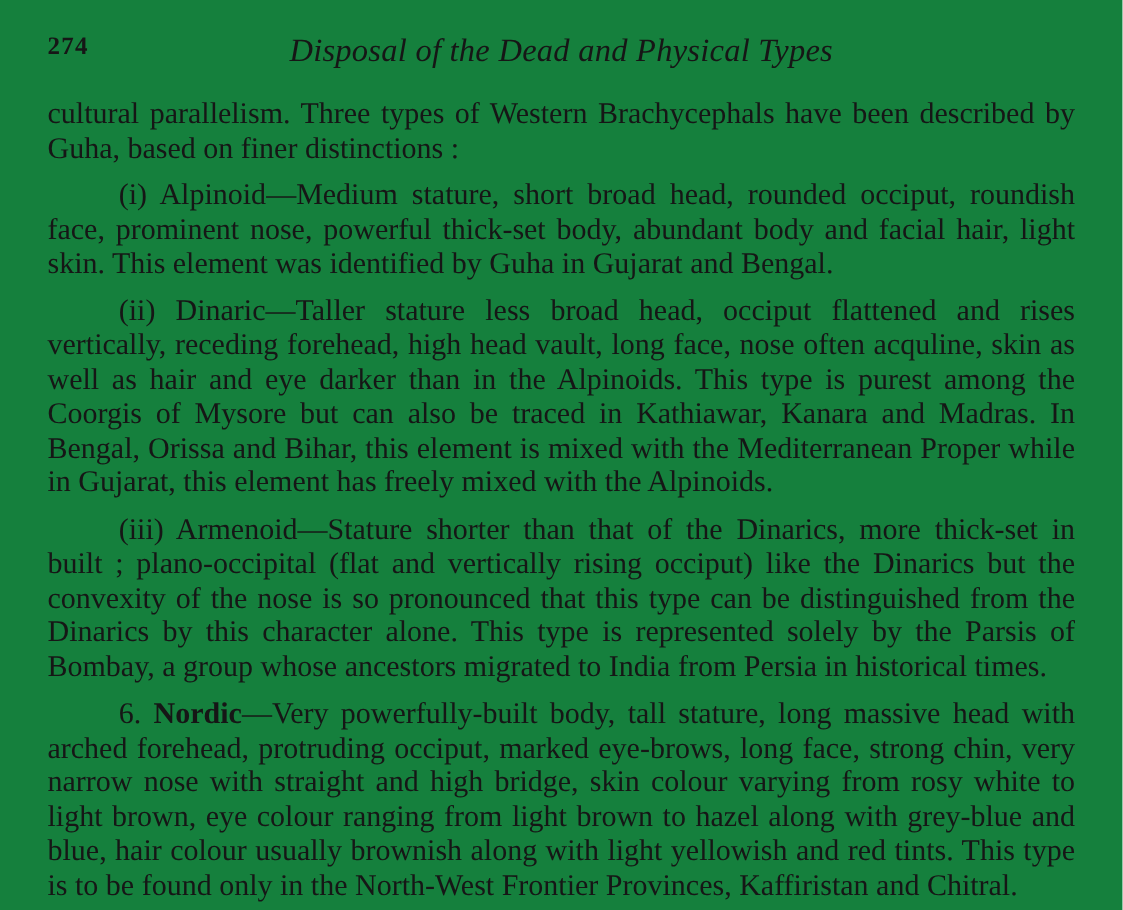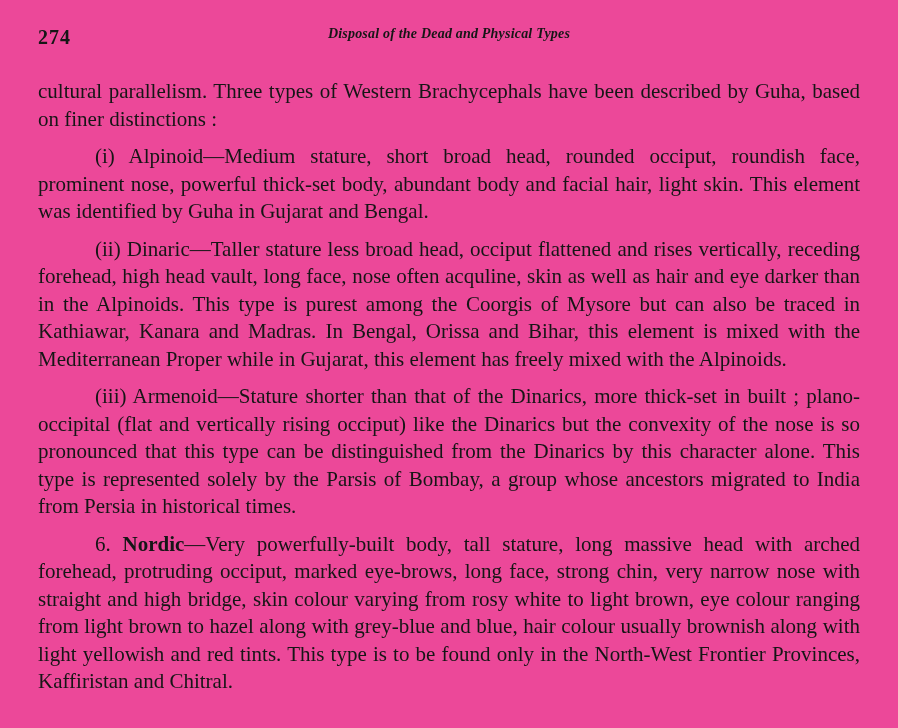--- a/index.html
+++ b/index.html
@@ -4,21 +4,21 @@
 <style>
   html, body {
     margin: 0;
     padding: 0;
     background: #ffffff;
   }
   .scan-page {
     position: relative;
     width: 898px;
     height: 728px;
-    background: #ec4899;
+    background: #15803d;
     font-family: "Liberation Serif", "DejaVu Serif", serif;
     color: #161616;
     overflow: hidden;
     box-sizing: border-box;
   }
   .page-header {
     position: relative;
     margin: 26px 38px 0 38px;
     height: 28px;
   }
@@ -26,28 +26,28 @@
     position: absolute;
     left: 0;
     top: 0;
     font-size: 20px;
     font-weight: 600;
     letter-spacing: 1px;
   }
   .running-title {
     display: block;
     text-align: center;
-    font-size: 14px;
+    font-size: 26px;
     font-style: italic;
-    font-weight: 700;
+    font-weight: 400;
     letter-spacing: 0.2px;
   }
   .page-body {
     margin: 24px 38px 0 38px;
-    font-size: 21px;
+    font-size: 24px;
     line-height: 27.5px;
     text-align: justify;
   }
   .page-body p {
     margin: 0 0 10px 0;
   }
   .page-body p.indented {
     text-indent: 57px;
   }
   .seg-italic {

